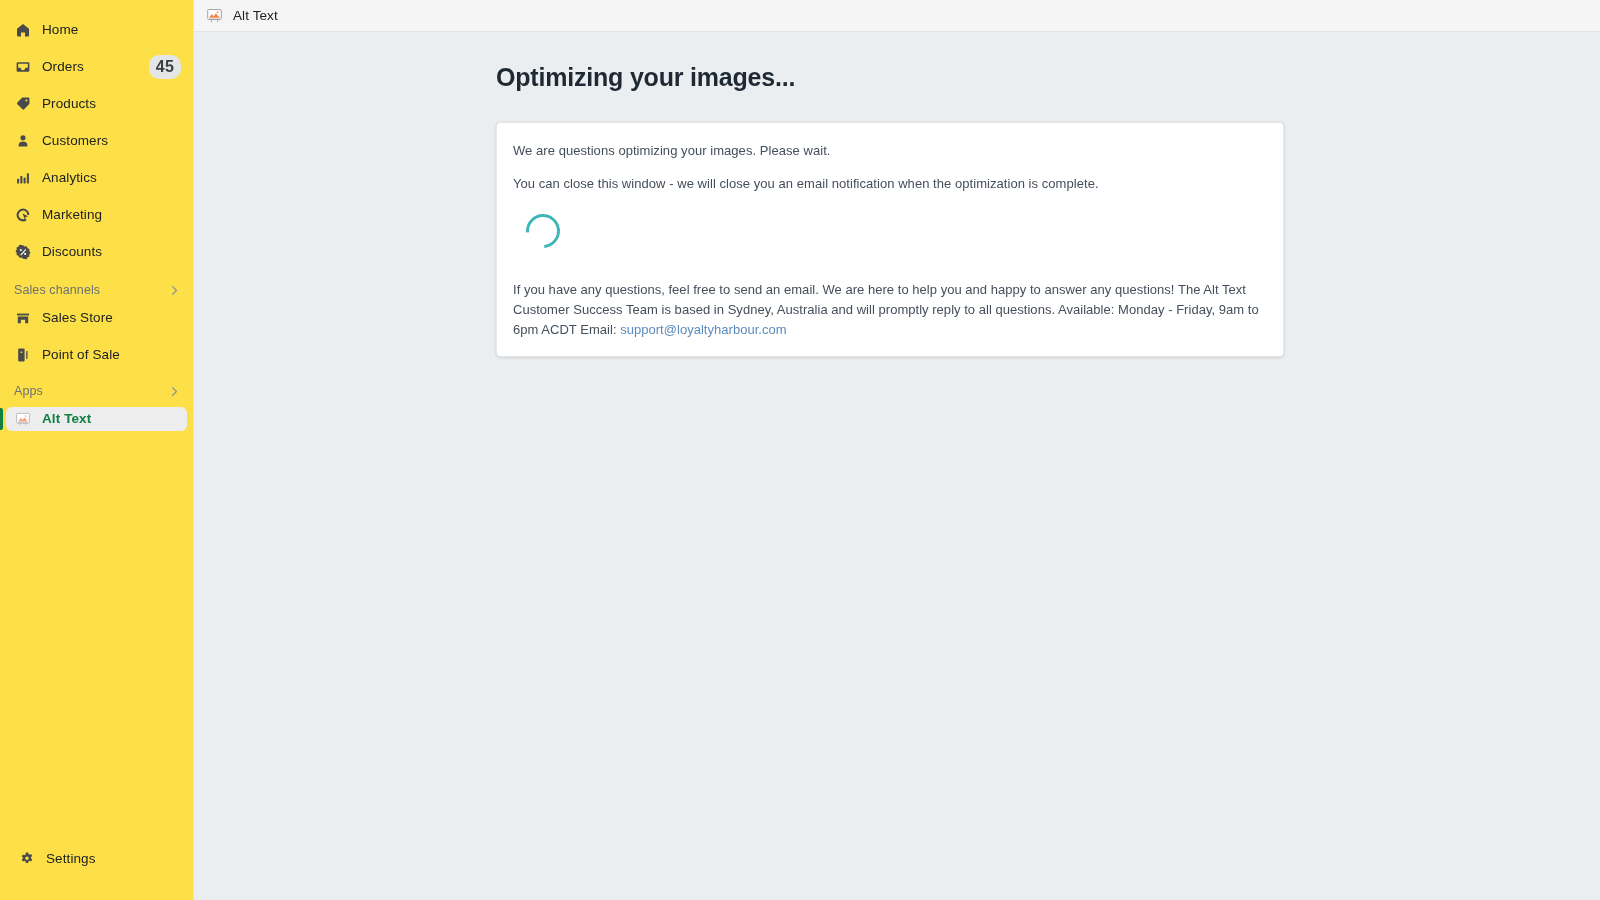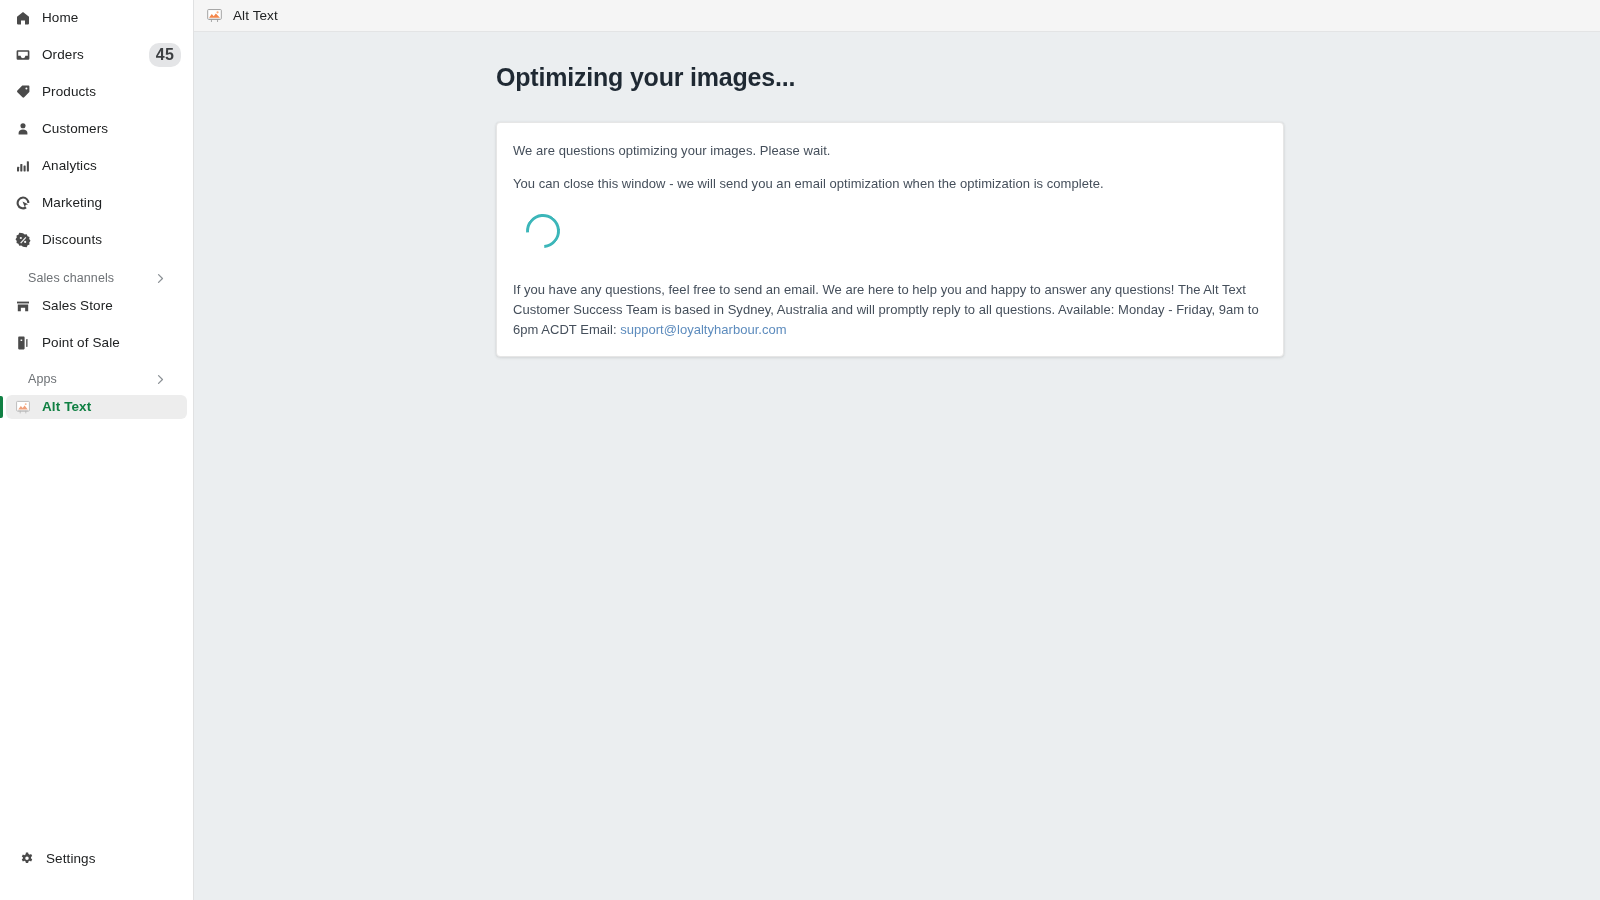--- a/index.html
+++ b/index.html
@@ -17,25 +17,25 @@
     position: relative;
     width: 1600px;
     height: 900px;
     display: flex;
   }
 
   
   .sidebar {
     width: 194px;
     height: 900px;
-    background: #ffffff;
+    background: #fde047;
     border-right: 1px solid #e0e1e2;
     position: relative;
     flex: 0 0 194px;
-    padding-top: 6px;
+    padding-top: 18px;
   }
 
   .nav-item {
     display: flex;
     align-items: center;
     height: 24px;
     margin: 0 6px;
     padding: 0 6px 0 8px;
     border-radius: 6px;
     position: relative;
@@ -72,21 +72,21 @@
     line-height: 1;
     padding: 4px 7px 4px 7px;
     border-radius: 10px;
     letter-spacing: 0.2px;
   }
 
   .section-header {
     display: flex;
     align-items: center;
     height: 22px;
-    margin: 0 20px;
+    margin: 0 6px;
     padding: 0 6px 0 8px;
     cursor: pointer;
   }
   .section-title {
     font-size: 12.5px;
     color: #6d7175;
     letter-spacing: 0.1px;
   }
   .section-chevron {
     margin-left: auto;
@@ -385,21 +385,21 @@
       <span class="topbar-title">Alt Text</span>
     </header>
 
     <div class="content">
       <div class="page">
 
         <h1 class="page-title">Optimizing your images...</h1>
 
         <section class="card">
           <p class="line1">We are questions optimizing your images. Please wait.</p>
-          <p class="line2">You can close this window - we will send you an email optimization when the optimization is complete.</p>
+          <p class="line2">You can close this window - we will close you an email notification when the optimization is complete.</p>
 
           <div class="spinner-wrap">
             <div class="spinner"></div>
           </div>
 
           <div class="support-block">
             <span>If you have any questions, feel free to send an email. We are here to help you and happy to answer any questions! The Alt Text Customer Success Team is based in Sydney, Australia and will promptly reply to all questions. Available: Monday - Friday, 9am to 6pm ACDT Email: </span><a class="support-link" href="#">support@loyaltyharbour.com</a>
           </div>
         </section>
 

